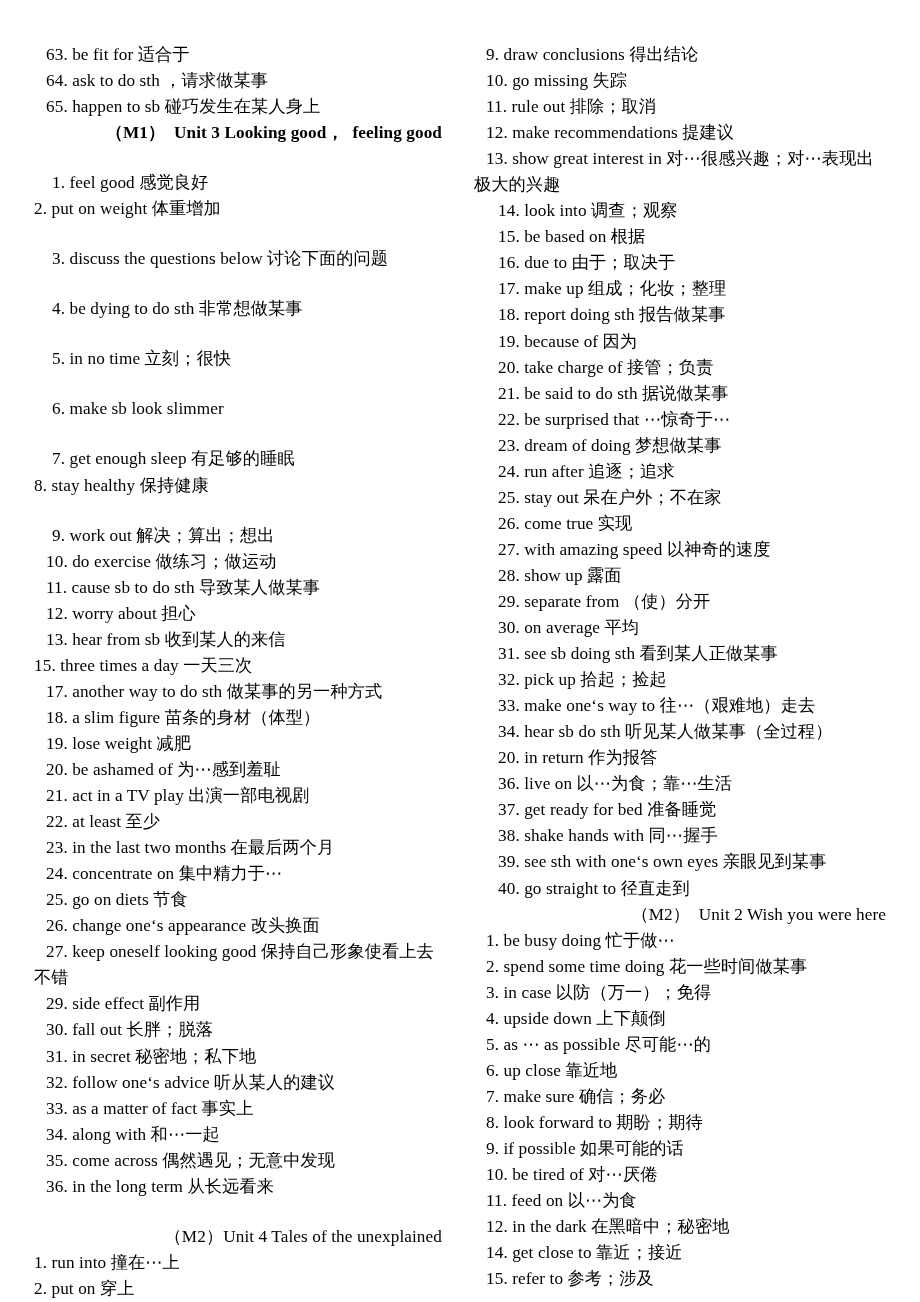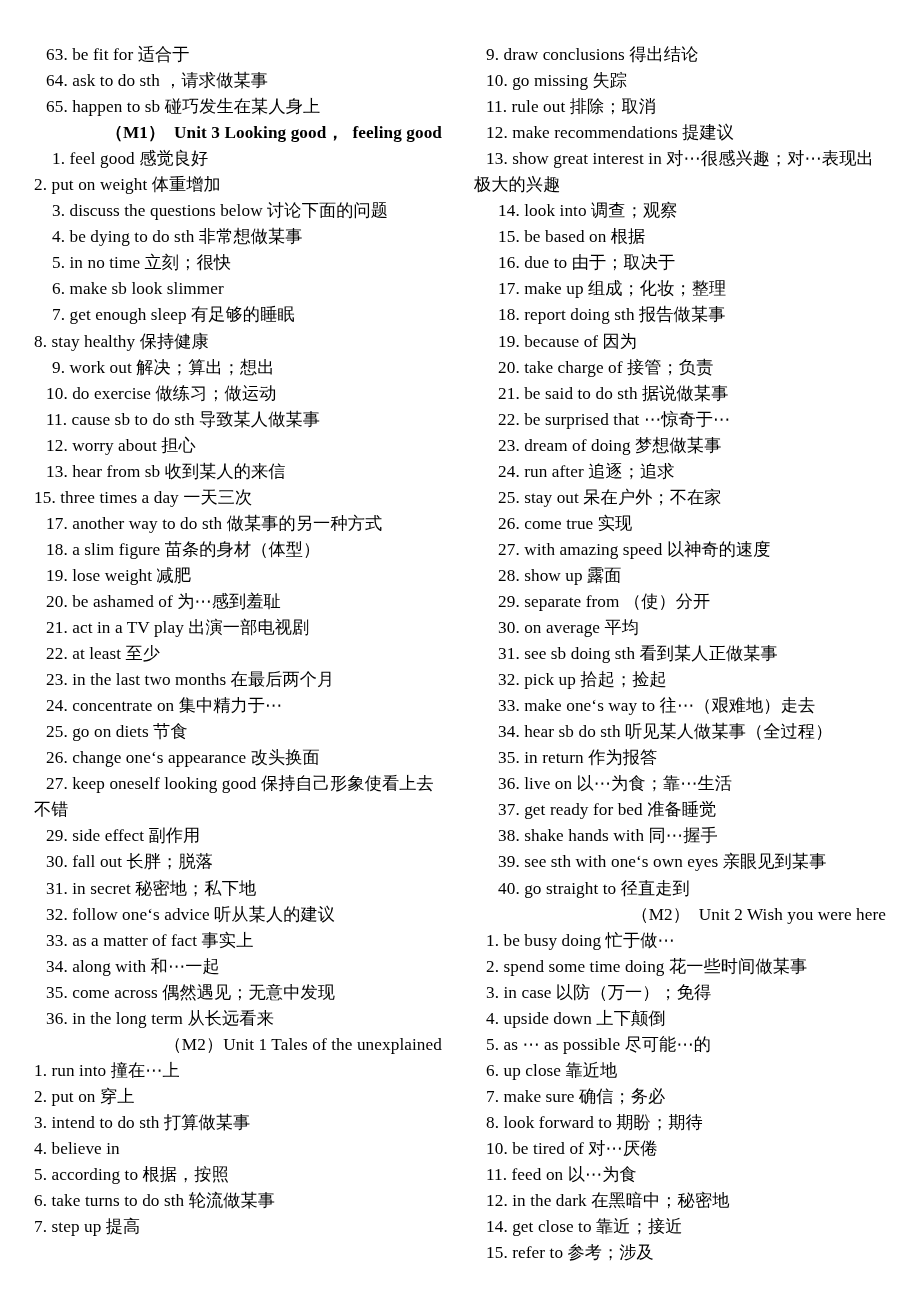--- a/index.html
+++ b/index.html
@@ -40,21 +40,21 @@
   .entry {
     font-size: 17.2px;
     line-height: 26.05px;
     white-space: pre-wrap;
     text-indent: 0;
     letter-spacing: 0.1px;
   }
   
   .ind-0  { padding-left: 0px; }
   .ind-2  { padding-left: 12px; }
-  .ind-3  { padding-left: 18px; }
+  .ind-3  { padding-left: 18px; margin-top: 24px; }
   .ind-4  { padding-left: 24px; }
 
   .entry.header {
     font-weight: normal;
     text-align: right;
   }
   .entry.header.bold {
     font-weight: bold;
   }
   
@@ -99,21 +99,21 @@
         <div class="entry ind-2">27. keep oneself looking good 保持自己形象使看上去</div>
         <div class="entry ind-0 wrap">不错</div>
         <div class="entry ind-2">29. side effect 副作用</div>
         <div class="entry ind-2">30. fall out 长胖；脱落</div>
         <div class="entry ind-2">31. in secret 秘密地；私下地</div>
         <div class="entry ind-2">32. follow one‘s advice 听从某人的建议</div>
         <div class="entry ind-2">33. as a matter of fact 事实上</div>
         <div class="entry ind-2">34. along with 和⋯一起</div>
         <div class="entry ind-2">35. come across 偶然遇见；无意中发现</div>
         <div class="entry ind-2">36. in the long term 从长远看来</div>
-        <div class="entry ind-3 header">（M2）Unit 1 Tales of the unexplained</div>
+        <div class="entry ind-3 header">（M2）Unit 4 Tales of the unexplained</div>
         <div class="entry ind-0">1. run into 撞在⋯上</div>
         <div class="entry ind-0">2. put on 穿上</div>
         <div class="entry ind-0">3. intend to do sth 打算做某事</div>
         <div class="entry ind-0">4. believe in</div>
         <div class="entry ind-0">5. according to 根据，按照</div>
         <div class="entry ind-0">6. take turns to do sth 轮流做某事</div>
         <div class="entry ind-0">7. step up 提高</div>
       </div>
     <div class="column right" id="right-column">
         <div class="entry ind-2">9. draw conclusions 得出结论</div>
@@ -136,35 +136,36 @@
         <div class="entry ind-4">25. stay out 呆在户外；不在家</div>
         <div class="entry ind-4">26. come true 实现</div>
         <div class="entry ind-4">27. with amazing speed 以神奇的速度</div>
         <div class="entry ind-4">28. show up 露面</div>
         <div class="entry ind-4">29. separate from （使）分开</div>
         <div class="entry ind-4">30. on average 平均</div>
         <div class="entry ind-4">31. see sb doing sth 看到某人正做某事</div>
         <div class="entry ind-4">32. pick up 拾起；捡起</div>
         <div class="entry ind-4">33. make one‘s way to 往⋯（艰难地）走去</div>
         <div class="entry ind-4">34. hear sb do sth 听见某人做某事（全过程）</div>
-        <div class="entry ind-4">35. in return 作为报答</div>
+        <div class="entry ind-4">20. in return 作为报答</div>
         <div class="entry ind-4">36. live on 以⋯为食；靠⋯生活</div>
         <div class="entry ind-4">37. get ready for bed 准备睡觉</div>
         <div class="entry ind-4">38. shake hands with 同⋯握手</div>
         <div class="entry ind-4">39. see sth with one‘s own eyes 亲眼见到某事</div>
         <div class="entry ind-4">40. go straight to 径直走到</div>
         <div class="entry ind-4 header">（M2）  Unit 2 Wish you were here</div>
         <div class="entry ind-2">1. be busy doing 忙于做⋯</div>
         <div class="entry ind-2">2. spend some time doing 花一些时间做某事</div>
         <div class="entry ind-2">3. in case 以防（万一）；免得</div>
         <div class="entry ind-2">4. upside down 上下颠倒</div>
         <div class="entry ind-2">5. as ⋯ as possible 尽可能⋯的</div>
         <div class="entry ind-2">6. up close 靠近地</div>
         <div class="entry ind-2">7. make sure 确信；务必</div>
         <div class="entry ind-2">8. look forward to 期盼；期待</div>
+        <div class="entry ind-2">9. if possible 如果可能的话</div>
         <div class="entry ind-2">10. be tired of 对⋯厌倦</div>
         <div class="entry ind-2">11. feed on 以⋯为食</div>
         <div class="entry ind-2">12. in the dark 在黑暗中；秘密地</div>
         <div class="entry ind-2">14. get close to 靠近；接近</div>
         <div class="entry ind-2">15. refer to 参考；涉及</div>
       </div>
   </div>
 </div>
 
 </body></html>

